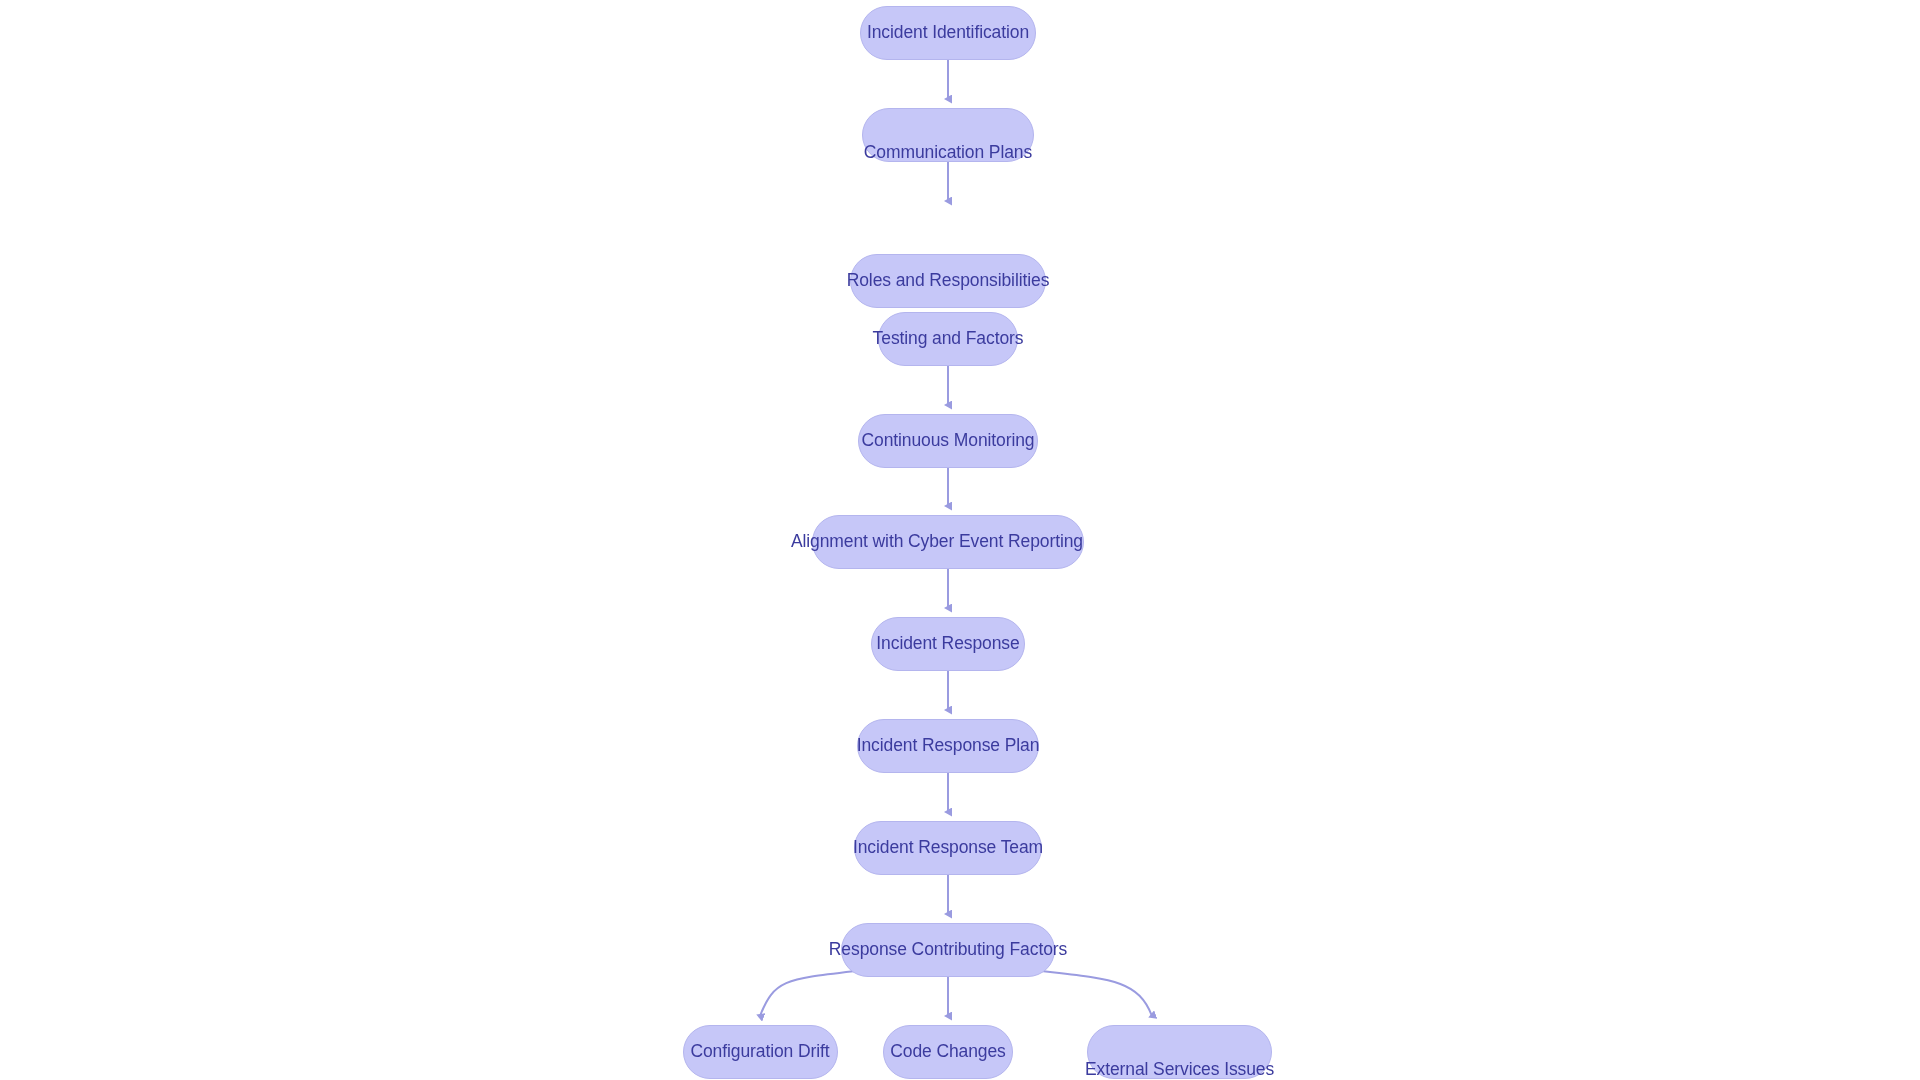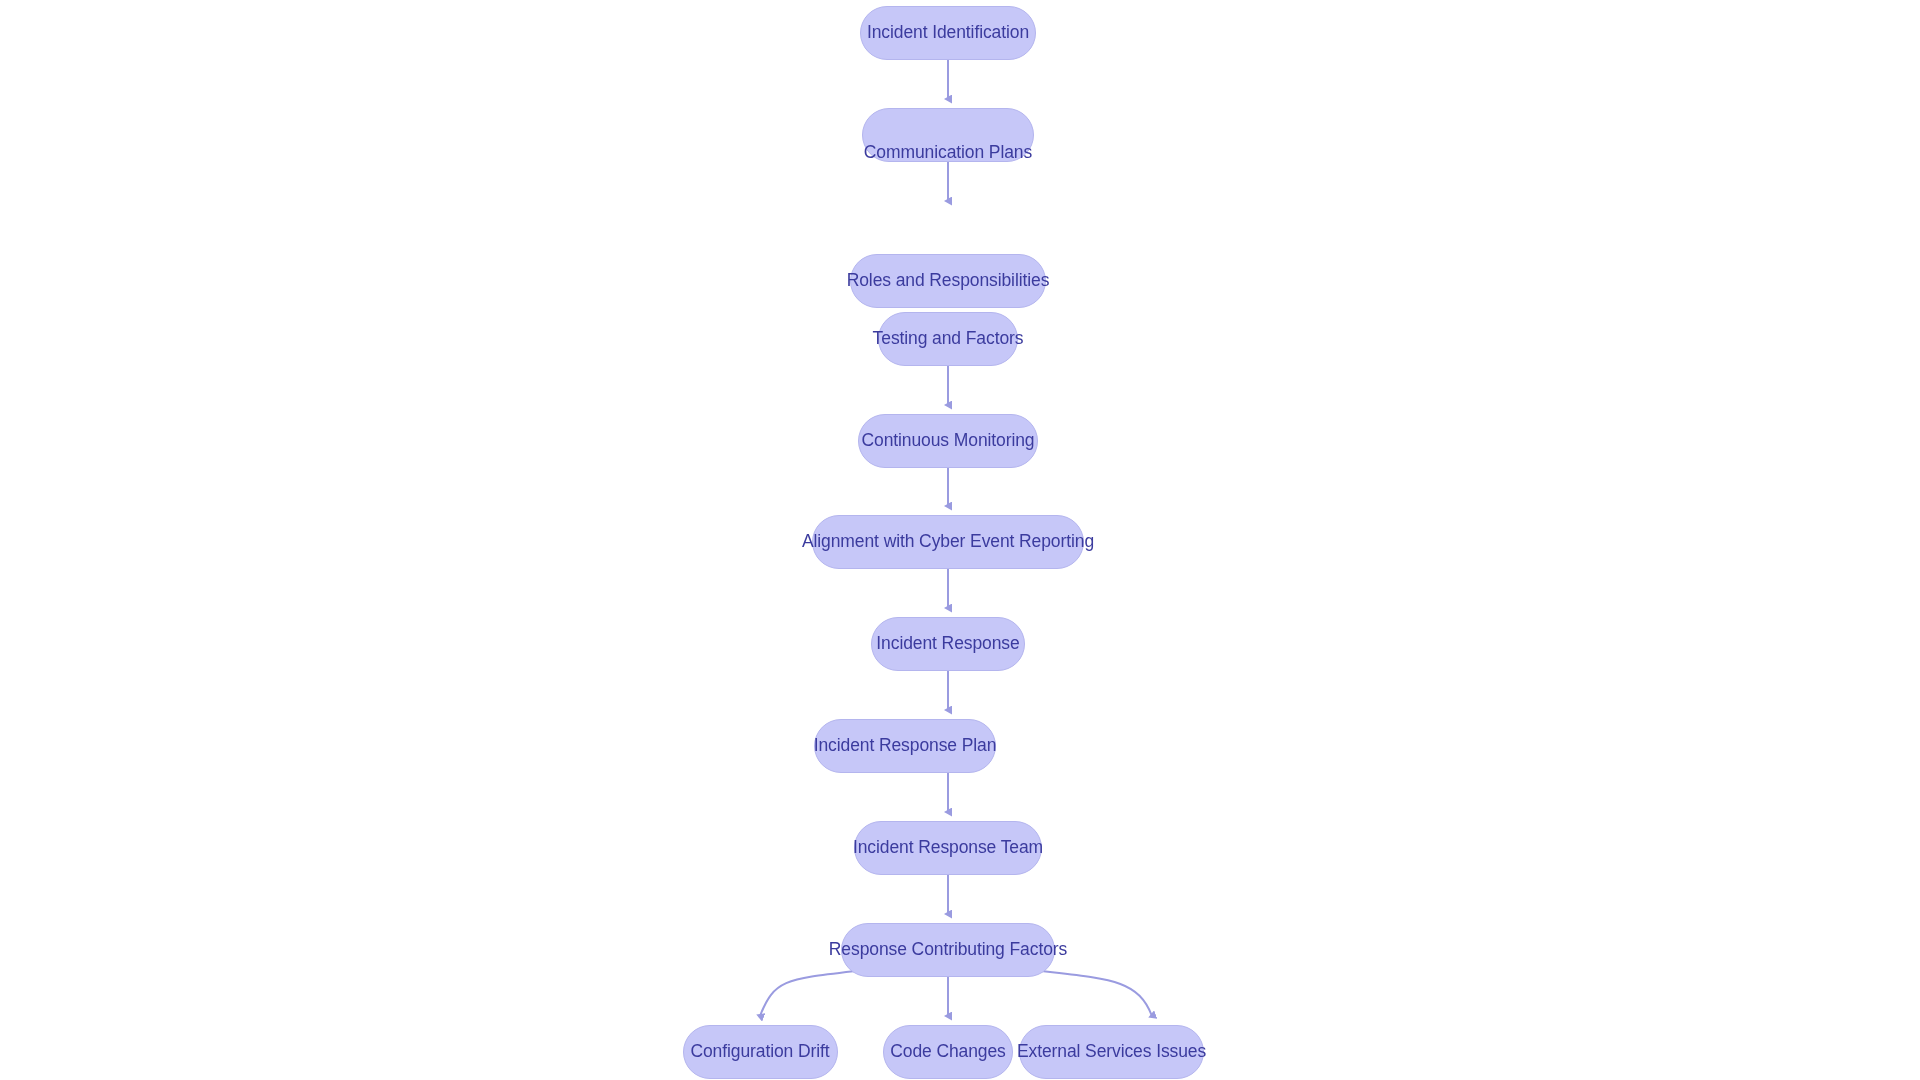--- a/index.html
+++ b/index.html
@@ -90,39 +90,39 @@
       </div>
       <div class="node" style="left: 850px; top: 210px; width: 196px; margin-top: 44px;">
         <span class="node-label">Roles and Responsibilities</span>
       </div>
       <div class="node" style="left: 878px; top: 312px; width: 140px;">
         <span class="node-label">Testing and Factors</span>
       </div>
       <div class="node" style="left: 858px; top: 414px; width: 180px;">
         <span class="node-label">Continuous Monitoring</span>
       </div>
-      <div class="node" style="left: 812px; top: 515px; width: 272px;">
+      <div class="node" style="left: 812px; top: 515px; width: 272px; justify-content: flex-end;">
         <span class="node-label">Alignment with Cyber Event Reporting</span>
       </div>
       <div class="node" style="left: 871px; top: 617px; width: 154px;">
         <span class="node-label">Incident Response</span>
       </div>
-      <div class="node" style="left: 814px; top: 719px; width: 182px;">
+      <div class="node" style="left: 857px; top: 719px; width: 182px;">
         <span class="node-label">Incident Response Plan</span>
       </div>
       <div class="node" style="left: 854px; top: 821px; width: 188px; text-align: center;">
         <span class="node-label">Incident Response Team</span>
       </div>
       <div class="node" style="left: 841px; top: 923px; width: 214px;">
         <span class="node-label">Response Contributing Factors</span>
       </div>
       <div class="node" style="left: 682.5px; top: 1025px; width: 155px;">
         <span class="node-label">Configuration Drift</span>
       </div>
       <div class="node" style="left: 883px; top: 1025px; width: 130px;">
         <span class="node-label">Code Changes</span>
       </div>
-      <div class="node" style="left: 1019px; top: 1025px; width: 185px;">
+      <div class="node" style="left: 1087px; top: 1025px; width: 185px; align-items: flex-end;">
         <span class="node-label">External Services Issues</span>
       </div>
     </div>
 
 </div>
 
 </body></html>

